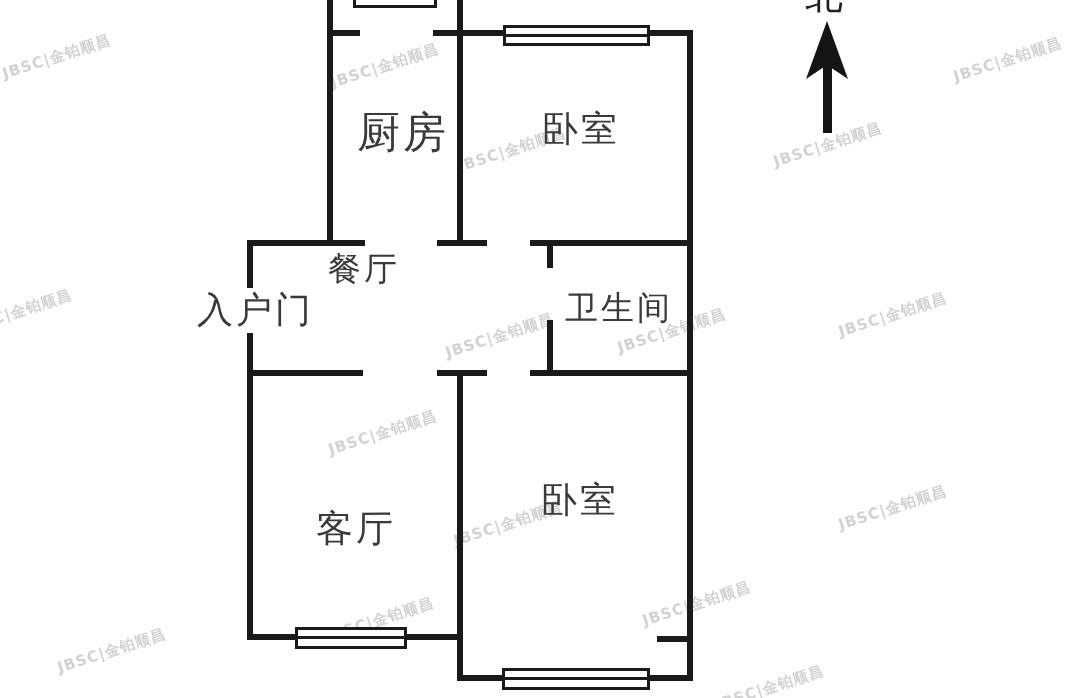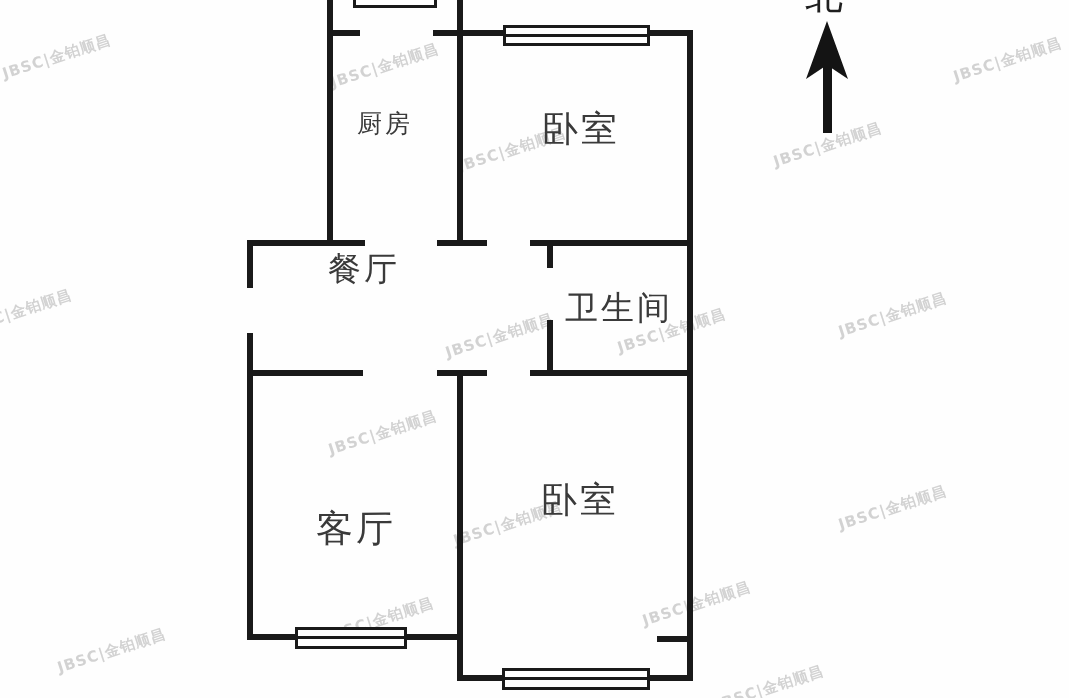--- a/index.html
+++ b/index.html
@@ -75,23 +75,24 @@
   <div class="win" style="left:503px;top:25px;width:147px;height:21px">
       <span class="mid"></span>
     </div>
   <div class="win" style="left:295px;top:627px;width:112px;height:22px">
       <span class="mid"></span>
     </div>
   <div class="win" style="left:502px;top:668px;width:148px;height:22px">
       <span class="mid"></span>
     </div>
 
-  <div class="rlabel" style="left:357px;top:111px;font-size:25px">厨房</div>
+  <div class="rlabel" style="left:357px;top:111px;font-size:43px">厨房</div>
   <div class="rlabel" style="left:542px;top:111px;font-size:36px">卧室</div>
   <div class="rlabel" style="left:328px;top:252px;font-size:33px">餐厅</div>
+  <div class="rlabel" style="left:197px;top:292px;font-size:36px">入户门</div>
   <div class="rlabel" style="left:565px;top:291px;font-size:33px">卫生间</div>
   <div class="rlabel" style="left:316px;top:510px;font-size:37px">客厅</div>
   <div class="rlabel" style="left:541px;top:482px;font-size:36px">卧室</div>
 
   <div class="north-label" style="left:805px;top:-24px;font-size:38px">北</div>
   <div class="arrow-head" style="left:806px;top:21px;width:42px;height:58px"></div>
   <div class="arrow-shaft" style="left:823px;top:64px;width:9px;height:69px"></div>
 
 </div>
 

